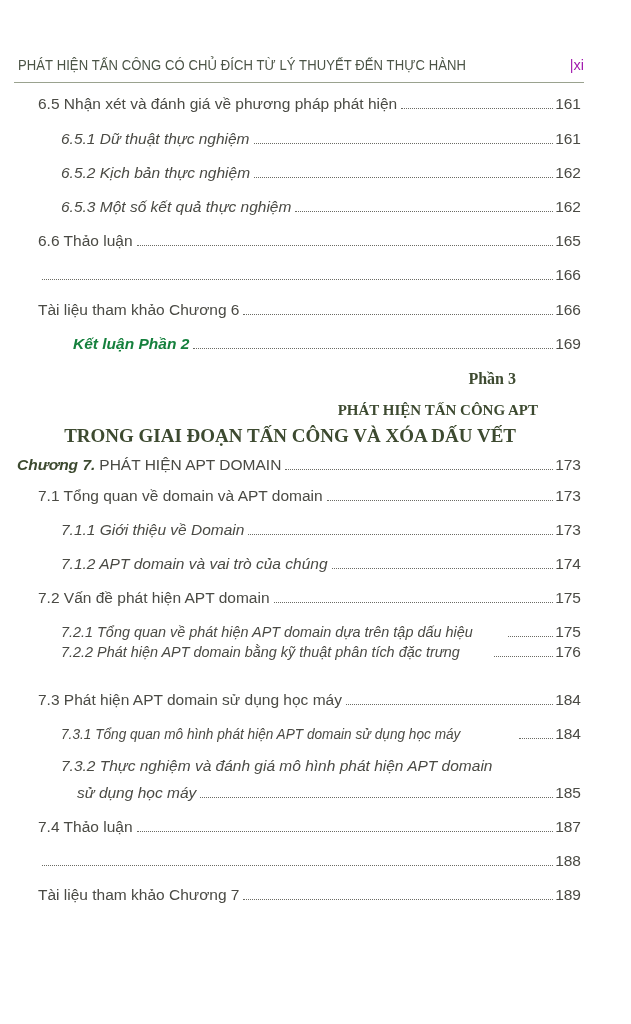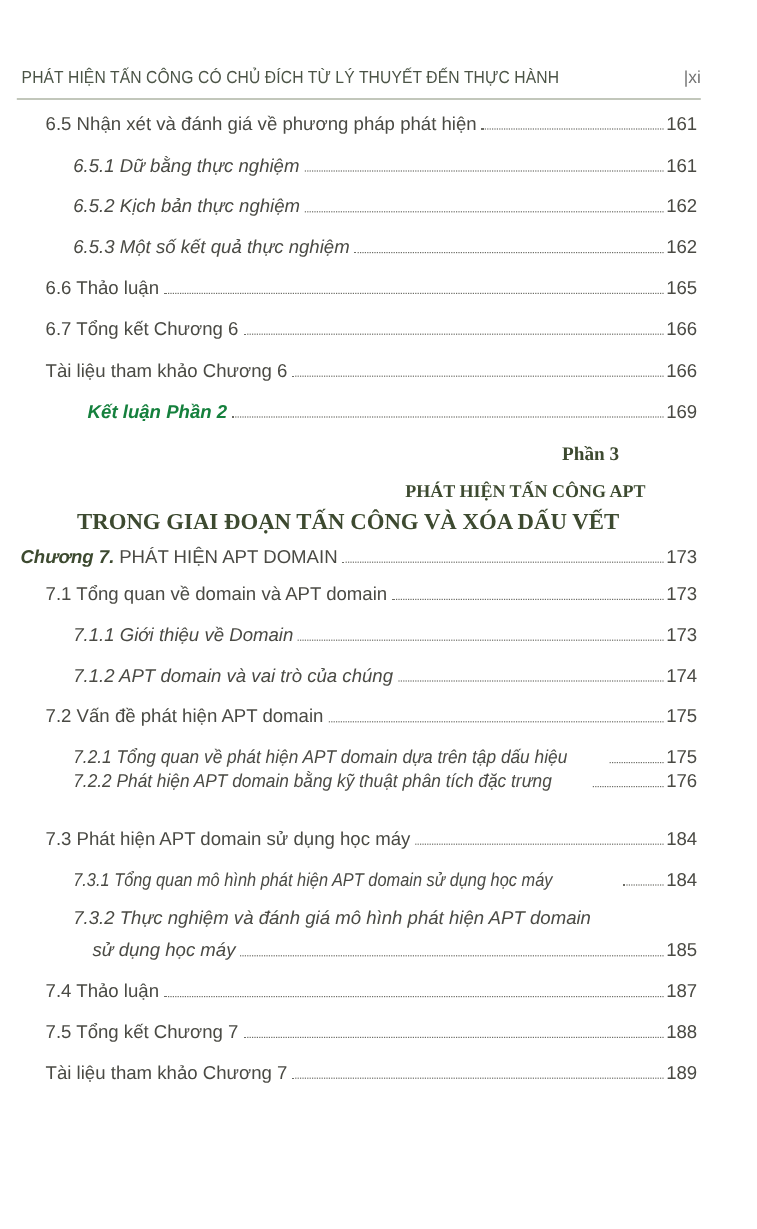--- a/index.html
+++ b/index.html
@@ -2,21 +2,21 @@
 <html><head>
 <meta charset="utf-8">
 <style>
   html, body { margin:0; padding:0; background:#ffffff; }
   body { width:631px; height:1024px; position:relative; overflow:hidden;
          font-family:"Liberation Sans", "DejaVu Sans", sans-serif; color:#4a4a44; }
   .header { position:absolute; left:14px; top:54px; width:570px; height:28px;
             border-bottom:1.5px solid #9aa28f; }
   .header-title { position:absolute; left:4px; top:3px; font-size:14.5px; letter-spacing:0.1px;
                   color:#4b5446; font-family:"Liberation Sans", sans-serif; transform:scaleX(0.9); transform-origin:left; white-space:nowrap; }
-  .header-page { position:absolute; right:0px; top:3px; font-size:14.5px; color:#737373; }
+  .header-page { position:absolute; right:0px; top:3px; font-size:14.5px; color:#a21caf; }
   .toc { position:absolute; left:0; top:0; width:631px; }
   .row { position:absolute; display:flex; align-items:baseline; right:50px; height:26px;
          font-size:15.5px; white-space:nowrap; }
   .row .label { flex:0 0 auto; transform-origin:left; }
   .row .dots { flex:1 1 auto; border-bottom:1.3px dotted #6b6b64; margin:0 2px 4px 4px; min-width:10px; height:1px; }
   .row .page { flex:0 0 auto; }
   .l1 { left:38px; }
   .l2 { left:61px; font-style:italic; }
   .l0 { left:17px; }
   .l2cont { left:77px; font-style:italic; }
@@ -36,41 +36,40 @@
 </div>
 
 <div class="toc">
 
   <div class="row l1" style="top:95px">
     <span class="label">6.5 Nhận xét và đánh giá về phương pháp phát hiện</span>
       <span class="dots"></span>
       <span class="page">161</span>
   </div>
   <div class="row l2" style="top:130px">
-    <span class="label">6.5.1 Dữ bằng thực nghiệm</span>
+    <span class="label">6.5.1 Dữ thuật thực nghiệm</span>
       <span class="dots"></span>
       <span class="page" style="font-style:normal">161</span>
   </div>
   <div class="row l2" style="top:164px">
     <span class="label">6.5.2 Kịch bản thực nghiệm</span>
       <span class="dots"></span>
       <span class="page" style="font-style:normal">162</span>
   </div>
   <div class="row l2" style="top:198px">
     <span class="label">6.5.3 Một số kết quả thực nghiệm</span>
       <span class="dots"></span>
       <span class="page" style="font-style:normal">162</span>
   </div>
   <div class="row l1" style="top:232px">
     <span class="label">6.6 Thảo luận</span>
       <span class="dots"></span>
       <span class="page">165</span>
   </div>
   <div class="row l1" style="top:266px">
-    <span class="label">6.7 Tổng kết Chương 6</span>
       <span class="dots"></span>
       <span class="page">166</span>
   </div>
   <div class="row l1" style="top:301px">
     <span class="label">Tài liệu tham khảo Chương 6</span>
       <span class="dots"></span>
       <span class="page">166</span>
   </div>
   <div class="row l1" style="top:335px">
     <span class="label bold-it">Kết luận Phần 2</span>
@@ -133,21 +132,20 @@
     <span class="label">sử dụng học máy</span>
       <span class="dots"></span>
       <span class="page" style="font-style:normal">185</span>
   </div>
   <div class="row l1" style="top:818px">
     <span class="label">7.4 Thảo luận</span>
       <span class="dots"></span>
       <span class="page">187</span>
   </div>
   <div class="row l1" style="top:852px">
-    <span class="label">7.5 Tổng kết Chương 7</span>
       <span class="dots"></span>
       <span class="page">188</span>
   </div>
   <div class="row l1" style="top:886px">
     <span class="label">Tài liệu tham khảo Chương 7</span>
       <span class="dots"></span>
       <span class="page">189</span>
   </div>
 </div>
 

